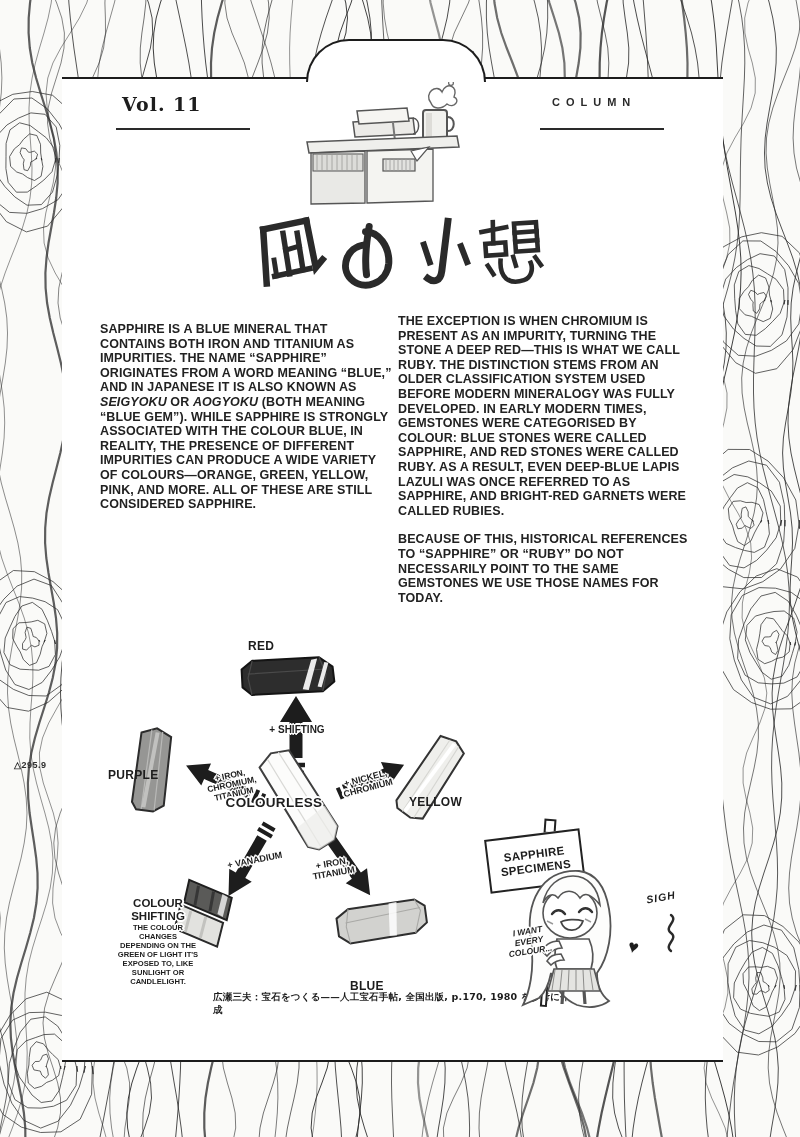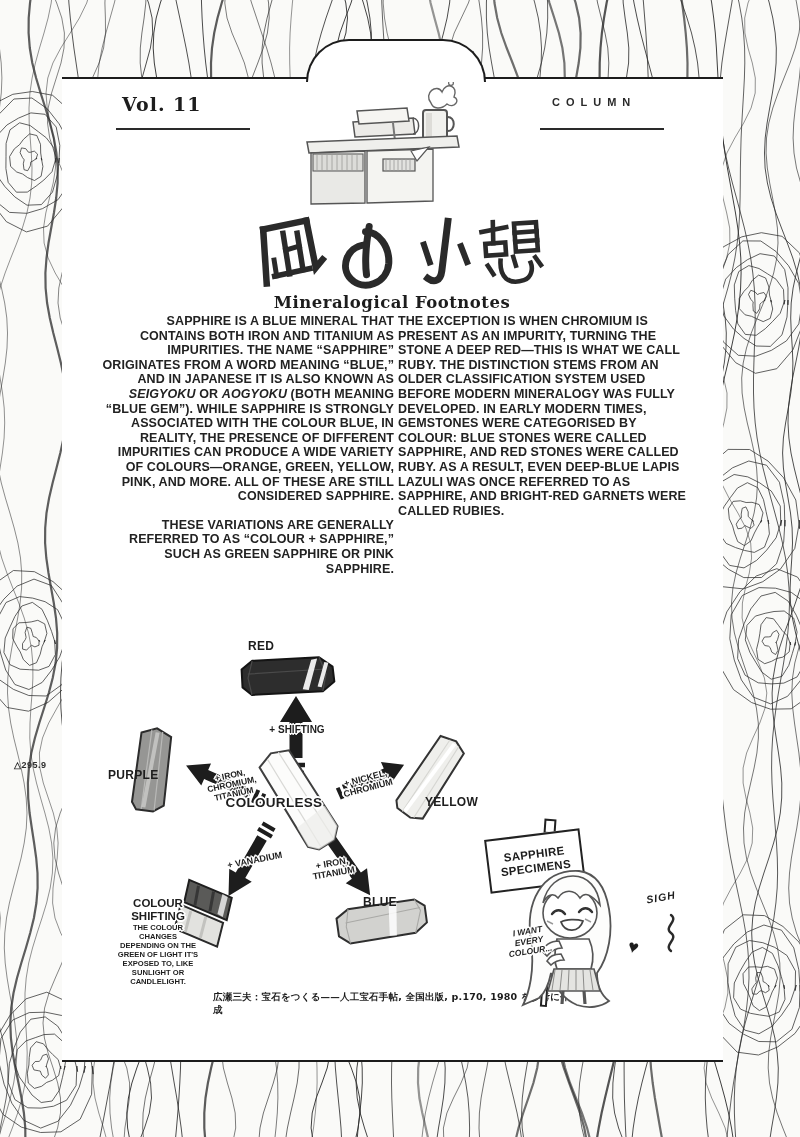--- a/index.html
+++ b/index.html
@@ -17,21 +17,21 @@
   .vol-rule{position:absolute;left:54px;top:49px;width:134px;height:2px;background:#2a2a2a;}
   .column{position:absolute;left:490px;top:17px;font-size:11px;font-weight:700;letter-spacing:6px;color:#2a2a2a;}
   .col-rule{position:absolute;left:478px;top:49px;width:124px;height:2px;background:#2a2a2a;}
   .illus{position:absolute;left:243px;top:2px;}
   
   .title-svg{position:absolute;left:185px;top:132px;}
   .subtitle{position:absolute;left:163px;top:214px;width:334px;text-align:center;
             font-family:"DejaVu Serif",serif;font-weight:700;font-size:16.5px;letter-spacing:.5px;}
   .sr{position:absolute;width:1px;height:1px;overflow:hidden;clip:rect(0 0 0 0);white-space:nowrap;}
   
-  .colL{position:absolute;left:38px;top:235px;width:294px;text-align:right;}
+  .colL{position:absolute;left:38px;top:243px;width:294px;}
   .colR{position:absolute;left:336px;top:235px;width:294px;}
   .para{font-size:12.5px;line-height:14.6px;font-weight:700;letter-spacing:.1px;color:#222;margin:0 0 14px 0;}
   
   #diagram{position:absolute;left:30px;top:555px;z-index:2;}
   .lbl{position:absolute;font-weight:700;color:#1d1d1d;z-index:3;}
   .pre{white-space:pre-line;}
   .halo{text-shadow:-1px -1px 0 #fff,1px -1px 0 #fff,-1px 1px 0 #fff,1px 1px 0 #fff,-2px 0 0 #fff,2px 0 0 #fff,0 -2px 0 #fff,0 2px 0 #fff;}
   .crystal-name{font-size:12px;letter-spacing:.3px;}
   .arrow-lbl{font-size:8.5px;line-height:1.1;text-align:center;}
   .note{font-size:7.6px;line-height:1.18;text-align:center;font-weight:700;}
@@ -214,28 +214,27 @@
           <path d="M7,23 L27,23 L27,35 L7,35 Z"></path>
         <path d="M37,5 L59,5 L59,33 L37,33 Z"></path>
           <path d="M37,14 L59,14"></path>
           <path d="M37,23 L59,23"></path>
         <path d="M8,45 L13,54"></path>
           <path d="M21,41 C19,57 27,66 43,62 C51,60 53,51 51,45"></path>
         <path d="M34,38 L36,47"></path>
           <path d="M56,40 L61,48"></path>
       </g>
     </svg>
-    <div class="subtitle">Mineralogical Footnotes</div>
 
     <div class="colL">
       <p class="para"><span>SAPPHIRE IS A BLUE MINERAL THAT CONTAINS BOTH IRON AND TITANIUM AS IMPURITIES. THE NAME “SAPPHIRE” ORIGINATES FROM A WORD MEANING “BLUE,” AND IN JAPANESE IT IS ALSO KNOWN AS </span><span style="font-style: italic;">SEIGYOKU</span><span> OR </span><span style="font-style: italic;">AOGYOKU</span><span> (BOTH MEANING “BLUE GEM”). WHILE SAPPHIRE IS STRONGLY ASSOCIATED WITH THE COLOUR BLUE, IN REALITY, THE PRESENCE OF DIFFERENT IMPURITIES CAN PRODUCE A WIDE VARIETY OF COLOURS—ORANGE, GREEN, YELLOW, PINK, AND MORE. ALL OF THESE ARE STILL CONSIDERED SAPPHIRE.</span></p>
-      <p class="para"><span>THESE VARIATIONS ARE GENERALLY REFERRED TO AS “COLOUR + SAPPHIRE,” SUCH AS GREEN SAPPHIRE OR PINK SAPPHIRE.</span></p>
     </div>
     <div class="colR">
       <p class="para"><span>THE EXCEPTION IS WHEN CHROMIUM IS PRESENT AS AN IMPURITY, TURNING THE STONE A DEEP RED—THIS IS WHAT WE CALL RUBY. THE DISTINCTION STEMS FROM AN OLDER CLASSIFICATION SYSTEM USED BEFORE MODERN MINERALOGY WAS FULLY DEVELOPED. IN EARLY MODERN TIMES, GEMSTONES WERE CATEGORISED BY COLOUR: BLUE STONES WERE CALLED SAPPHIRE, AND RED STONES WERE CALLED RUBY. AS A RESULT, EVEN DEEP-BLUE LAPIS LAZULI WAS ONCE REFERRED TO AS SAPPHIRE, AND BRIGHT-RED GARNETS WERE CALLED RUBIES.</span></p>
+      <p class="para"><span>BECAUSE OF THIS, HISTORICAL REFERENCES TO “SAPPHIRE” OR “RUBY” DO NOT NECESSARILY POINT TO THE SAME GEMSTONES WE USE THOSE NAMES FOR TODAY.</span></p>
     </div>
 
     <svg id="diagram" width="600" height="400" viewBox="0 0 600 400">
       <g fill="#1d1d1d" stroke="none">
         <g transform="translate(204,124) rotate(-90)">
           <path d="M0,-6.5 L36,-6.5 L36,-16 L62,0 L36,16 L36,6.5 L0,6.5 Z"></path>
           <path d="M-7,-9 L-7,9 M-15,-8 L-15,8" stroke="#1d1d1d" stroke-width="4.5"></path>
         </g>
         <g transform="translate(158,160) rotate(-156)">
           <path d="M0,-5 L48,-5 L48,-12 L70,0 L48,12 L48,5 L0,5 Z"></path>
@@ -290,34 +289,34 @@
 
     <div class="lbl crystal-name" style="left:186px;top:560px;">RED</div>
     <div class="lbl arrow-lbl halo pre" style="left:193px;top:645px;width:84px;font-size:10px;">+ SHIFTING</div>
     <div class="lbl crystal-name" style="left:46px;top:689px;">PURPLE</div>
     <div class="lbl arrow-lbl halo pre" style="left:130px;top:692px;width:80px;transform:rotate(-12deg);">+ IRON,
 CHROMIUM,
 TITANIUM</div>
     <div class="lbl crystal-name halo" style="left:142px;top:716px;width:140px;text-align:center;font-size:13.5px;">COLOURLESS</div>
     <div class="lbl arrow-lbl halo pre" style="left:265px;top:695px;width:80px;font-size:9px;transform:rotate(-15deg);">+ NICKEL,
 CHROMIUM</div>
-    <div class="lbl crystal-name" style="left:363px;top:716px;">YELLOW</div>
+    <div class="lbl crystal-name" style="left:347px;top:716px;">YELLOW</div>
     <div class="lbl arrow-lbl halo pre" style="left:148px;top:777px;width:90px;font-size:9px;transform:rotate(-11deg);">+ VANADIUM</div>
     <div class="lbl arrow-lbl halo pre" style="left:231px;top:780px;width:80px;font-size:9px;transform:rotate(-10deg);">+ IRON,
 TITANIUM</div>
     <div class="lbl pre halo" style="left:36px;top:818px;width:120px;text-align:center;font-size:11.5px;line-height:1.1;">COLOUR
 SHIFTING</div>
     <div class="lbl note pre halo" style="left:26px;top:845px;width:140px;">THE COLOUR
 CHANGES
 DEPENDING ON THE
 GREEN OF LIGHT IT'S
 EXPOSED TO, LIKE
 SUNLIGHT OR
 CANDLELIGHT.</div>
-    <div class="lbl crystal-name" style="left:288px;top:816px;width:60px;text-align:center;">BLUE</div>
+    <div class="lbl crystal-name" style="left:288px;top:900px;width:60px;text-align:left;">BLUE</div>
 
     <div id="pole"></div>
     <div id="pole-cap"></div>
     <div id="sign">
         <span class="pre">SAPPHIRE
 SPECIMENS</span>
       </div>
     <svg id="girl" width="150" height="150" viewBox="0 0 150 150">
       <path d="M82,10 C44,8 28,42 34,80 C38,110 32,132 26,144 L42,137 C49,131 52,122 54,112 C58,126 66,138 80,144 C92,148 104,146 112,140 C104,134 100,124 100,112 C112,96 116,70 112,48 C108,24 98,12 82,10 Z" fill="#fdfdfc" stroke="#555" stroke-width="1.8"></path>
       <ellipse cx="73" cy="52" rx="27" ry="25" fill="#fff" stroke="#555" stroke-width="1.6"></ellipse>

